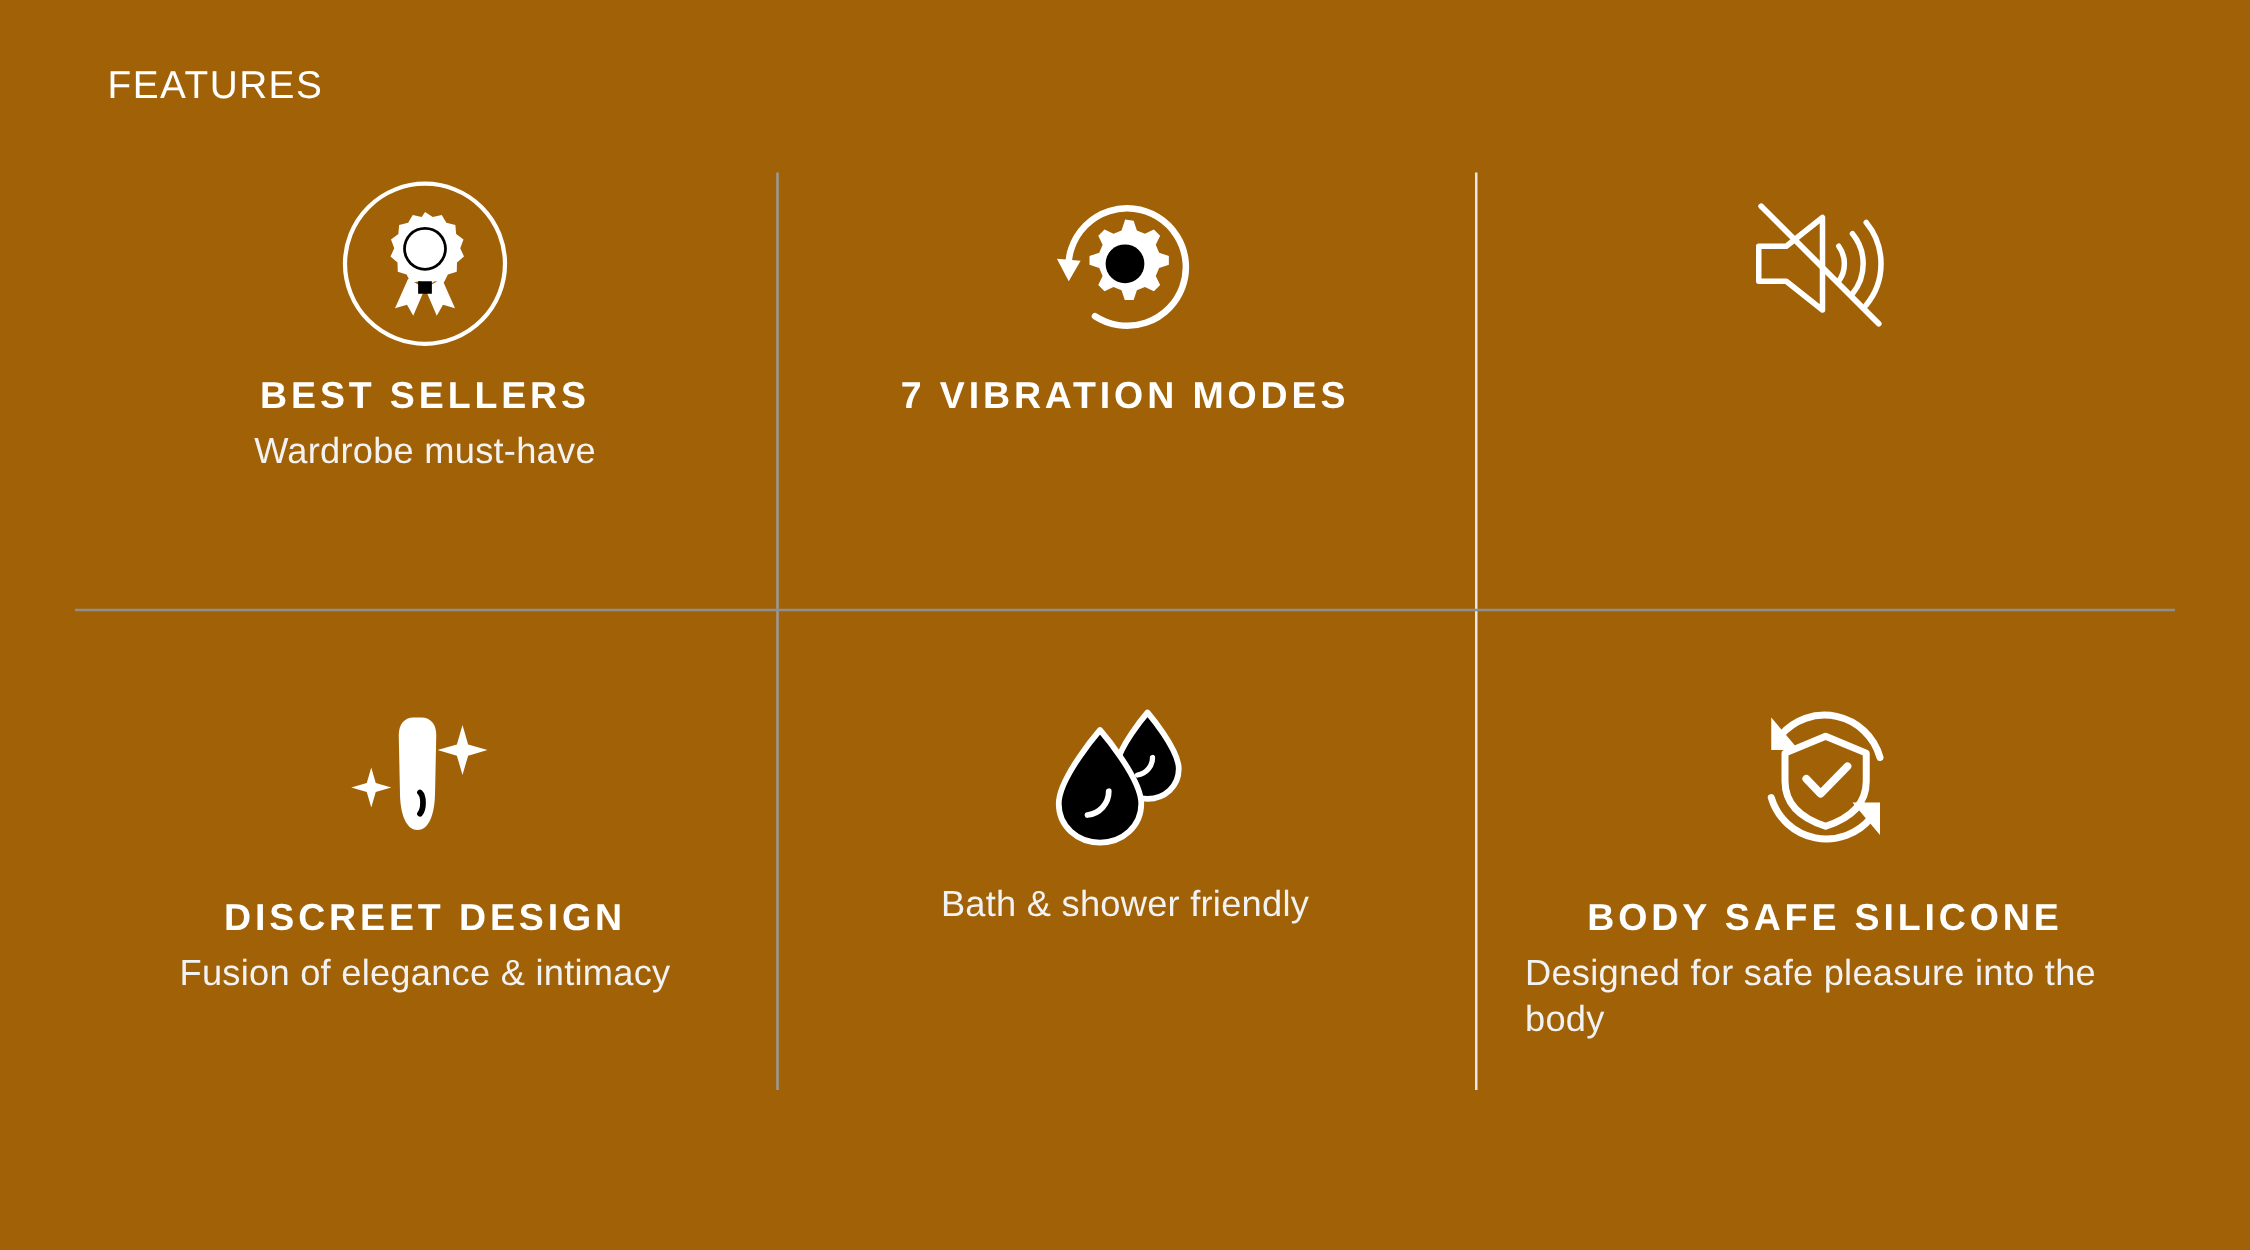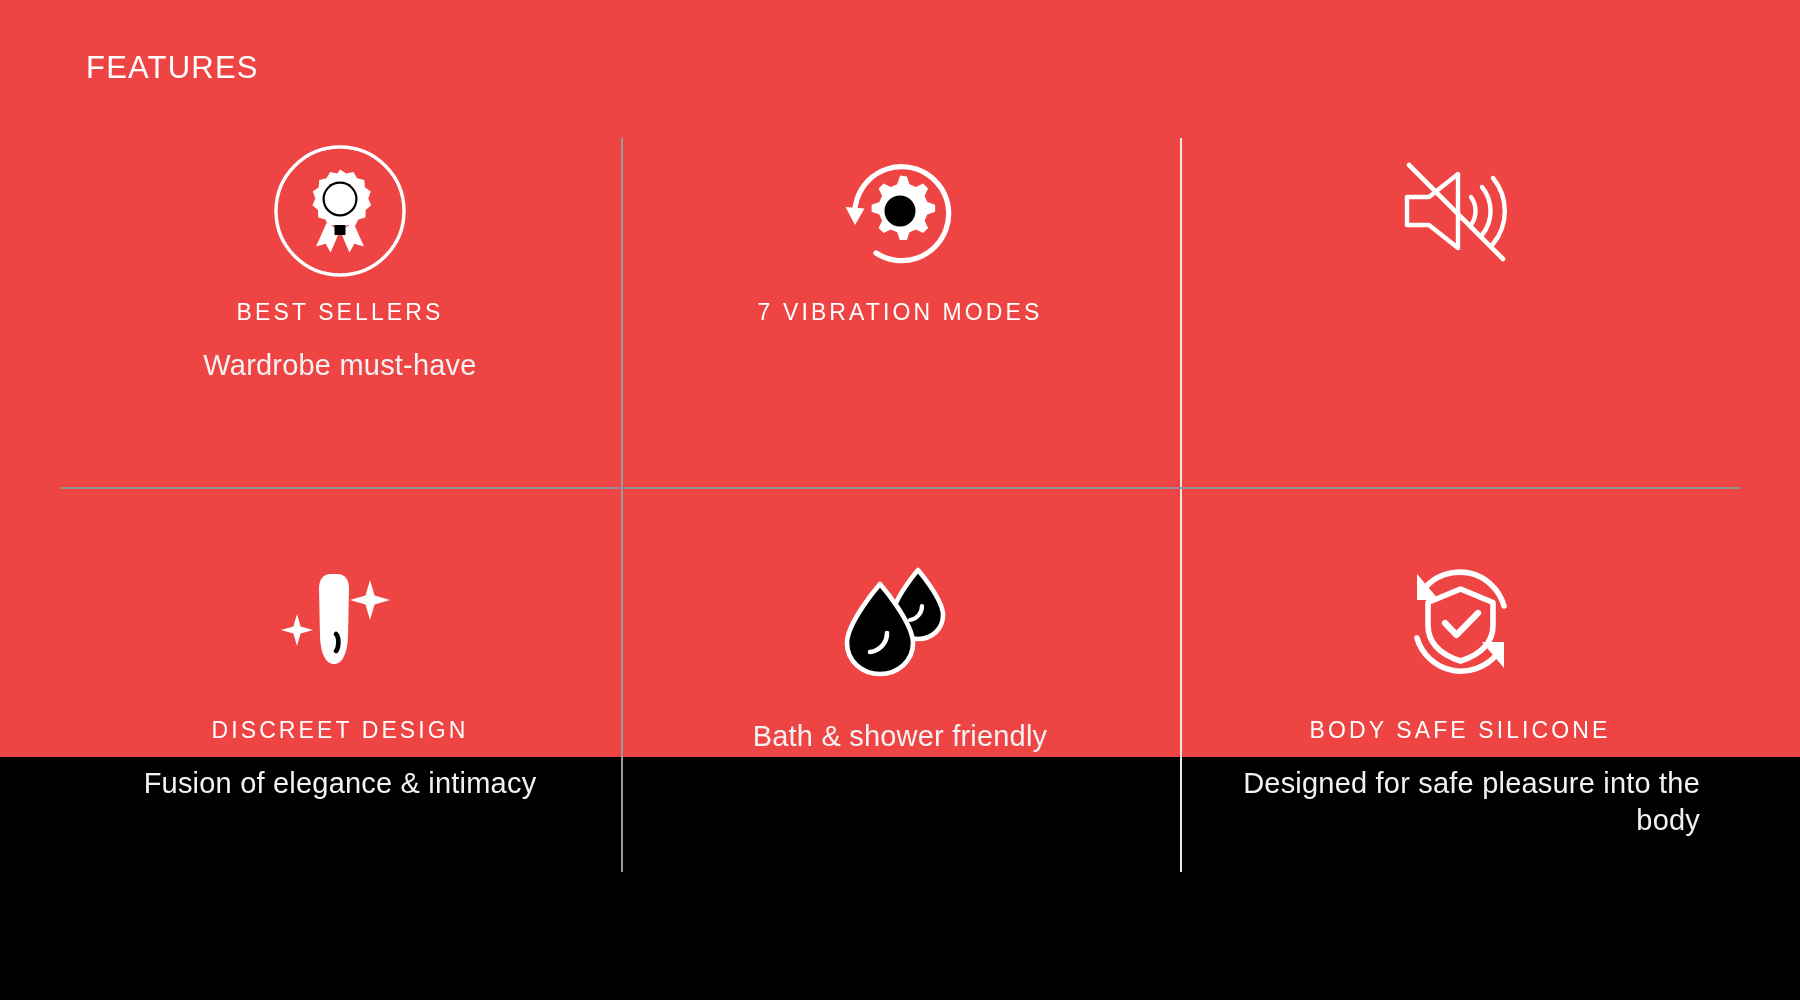--- a/index.html
+++ b/index.html
@@ -13,22 +13,22 @@
     height: 1000px;
     overflow: hidden;
     font-family: "Liberation Sans", sans-serif;
     color: #ffffff;
     -webkit-font-smoothing: antialiased;
   }
 
   .page {
     position: relative;
     width: 1800px;
-    height: 757px;
-    background: #ef4444;
+    height: 1000px;
+    background: #a16207;
   }
 
   
   .section-heading {
     position: absolute;
     left: 86px;
     top: 52px;
     font-size: 31px;
     font-weight: 400;
     letter-spacing: 1.2px;
@@ -83,37 +83,37 @@
     height: 150px;
     display: flex;
     align-items: center;
     justify-content: center;
   }
   .icon-wrap svg { display: block; }
 
   
   .feature-title {
     margin-top: 14px;
-    font-size: 23px;
-    font-weight: 400;
+    font-size: 30px;
+    font-weight: 700;
     letter-spacing: 3.1px;
     text-transform: uppercase;
     color: #ffffff;
     line-height: 1.1;
     text-align: left;
     white-space: nowrap;
   }
   .feature-desc {
-    margin-top: 22px;
+    margin-top: 10px;
     font-size: 29px;
     font-weight: 400;
     letter-spacing: 0.2px;
     line-height: 1.28;
     color: #f2f2f2;
-    text-align: right;
+    text-align: left;
     max-width: 480px;
   }
   .row-bottom .feature-title { margin-top: 22px; }
 </style>
 </head>
 <body>
 
 <div class="page">
 
   <div class="section-heading">FEATURES</div>

